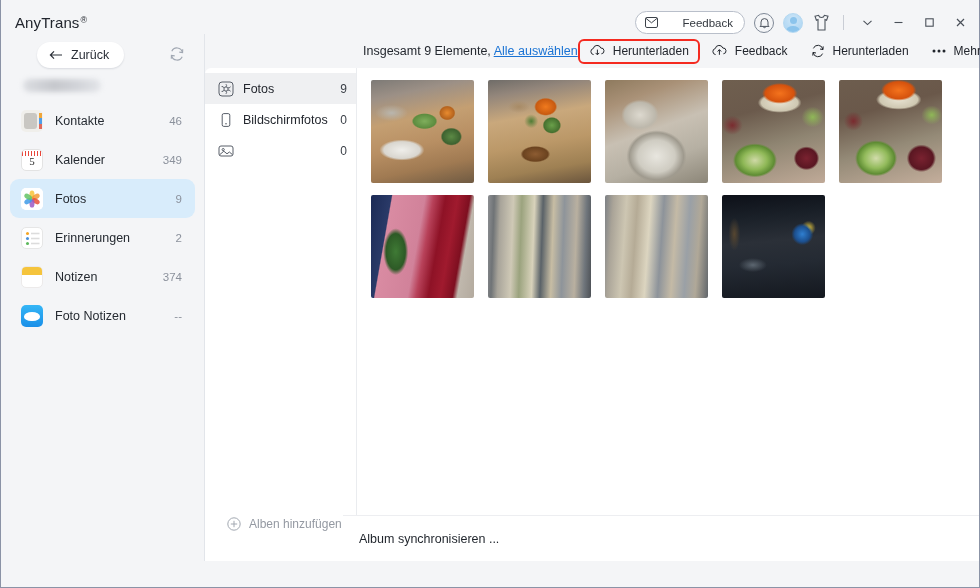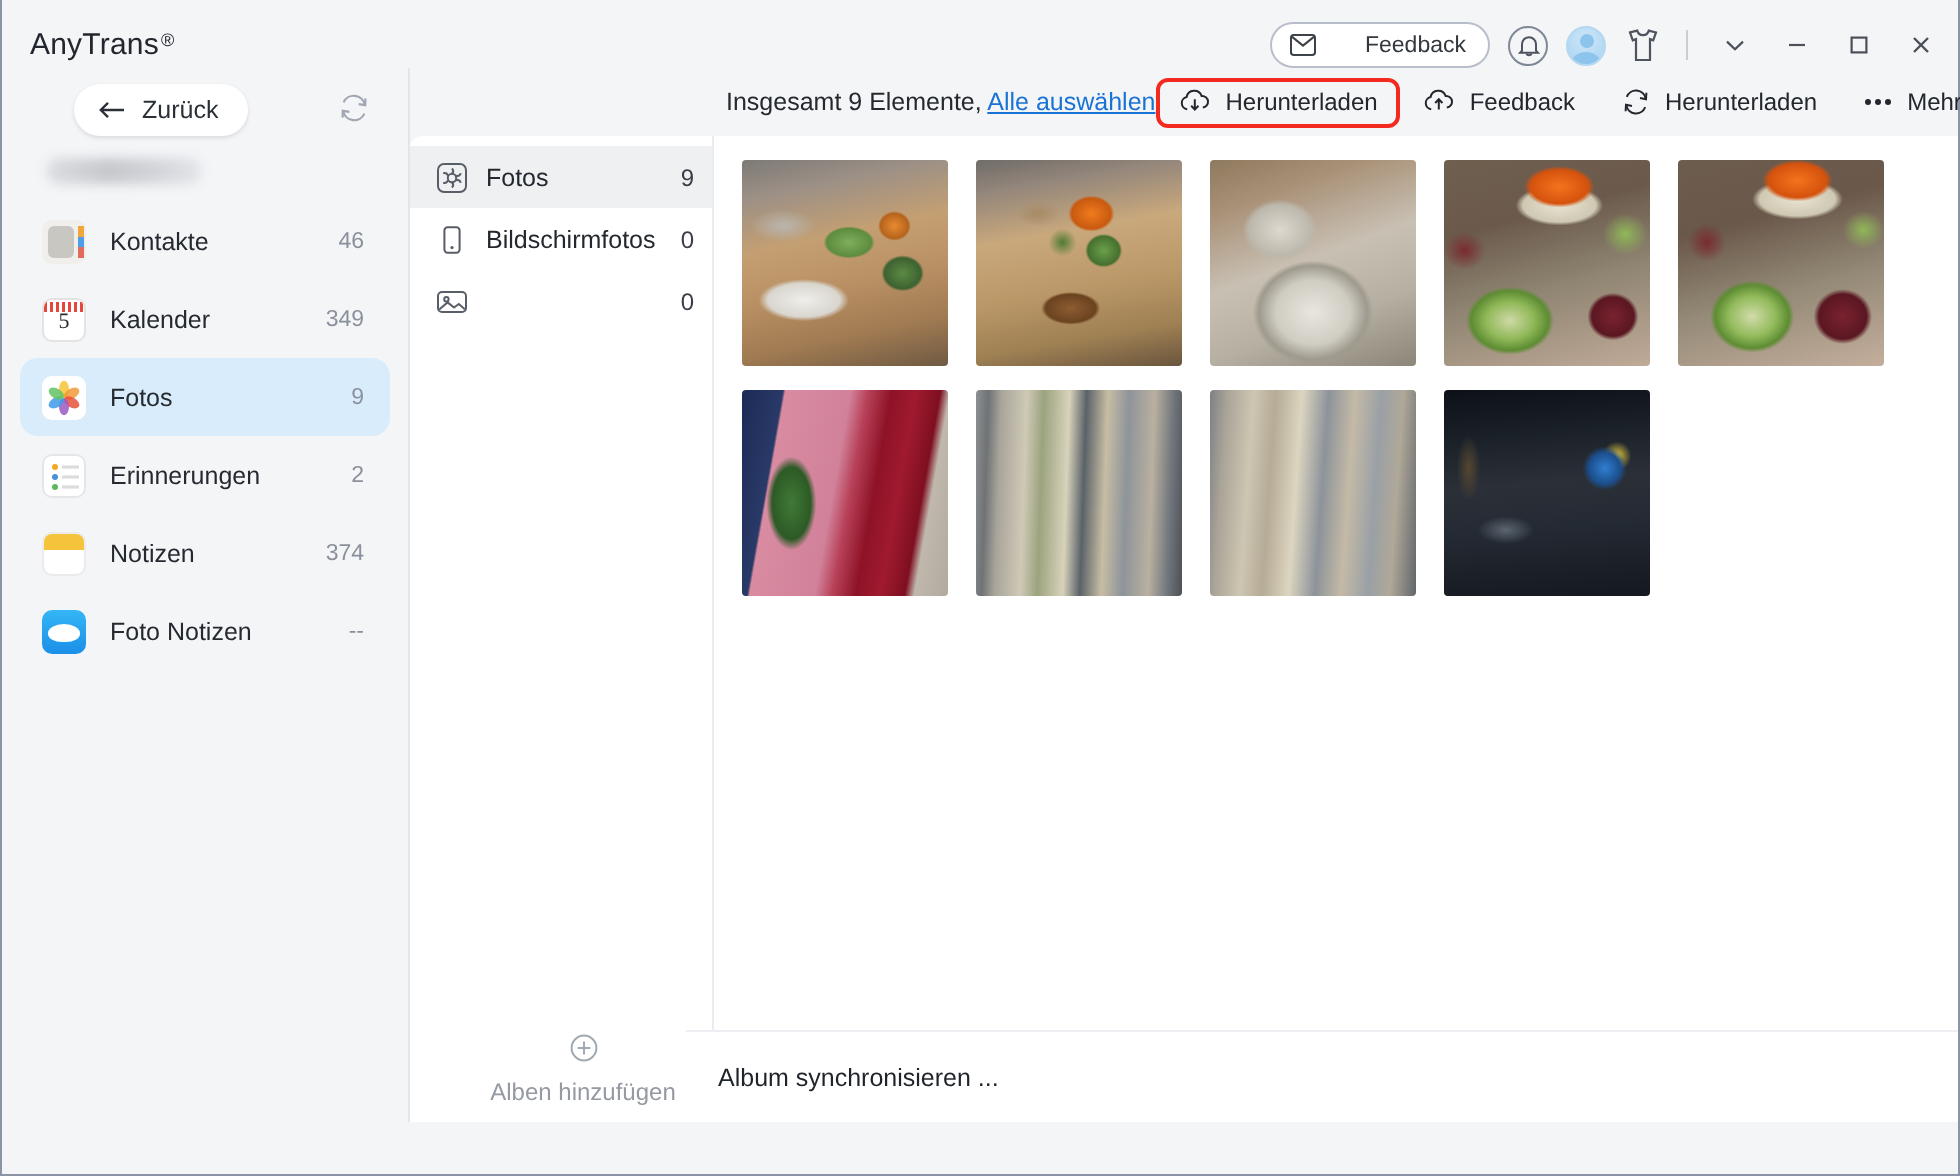--- a/index.html
+++ b/index.html
@@ -138,23 +138,23 @@
   .mid-list { padding-top: 5px; flex: 1; overflow: hidden; }
   .mid-item {
     display: flex; align-items: center;
     height: 31px; padding: 0 9px 0 13px; cursor: pointer;
     font-size: 12.5px; color: #23272e;
   }
   .mid-item.active { background: #eff0f2; }
   .mid-ico { width: 16px; height: 16px; flex: 0 0 16px; margin-right: 9px; color: #585e68; }
   .mid-count { margin-left: auto; font-size: 12px; color: #3a3f47; }
   .add-albums {
-    display: flex; align-items: center; gap: 8px;
+    display: flex; align-items: flex-start; gap: 8px;
     height: 44px; padding-left: 22px;
-    font-size: 12px; color: #9499a2; cursor: pointer; flex-direction: column;
+    font-size: 12px; color: #9499a2; cursor: pointer;
   }
 
   
   .content { flex: 1; display: flex; flex-direction: column; min-width: 0; }
   .toolbar {
     height: 34px; flex: 0 0 34px; display: flex; align-items: center;
     padding-left: 6px; background: #f4f5f7;
   }
   .total-txt { font-size: 12.5px; color: #24282f; white-space: nowrap; }
   .total-txt a { color: #1a73d4; text-decoration: underline; cursor: pointer; }

